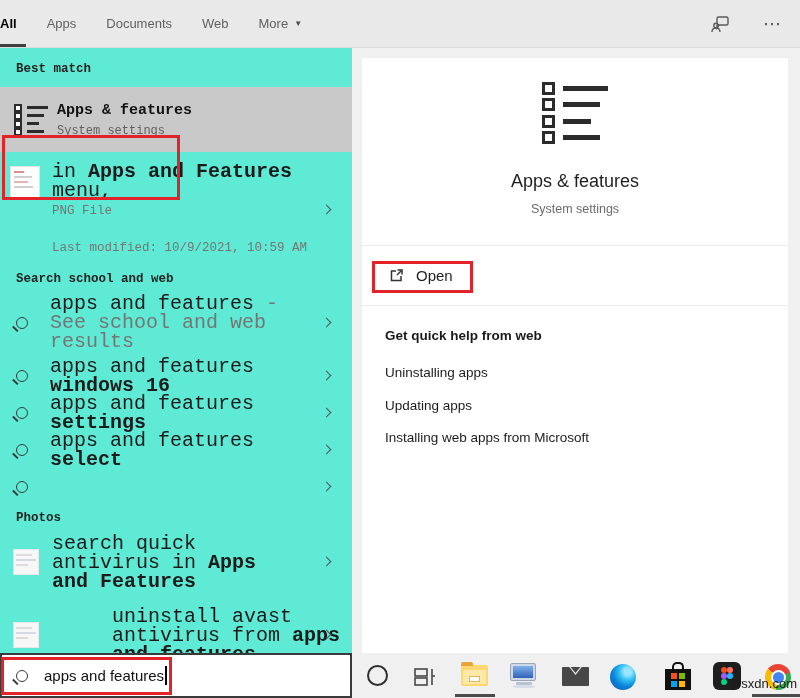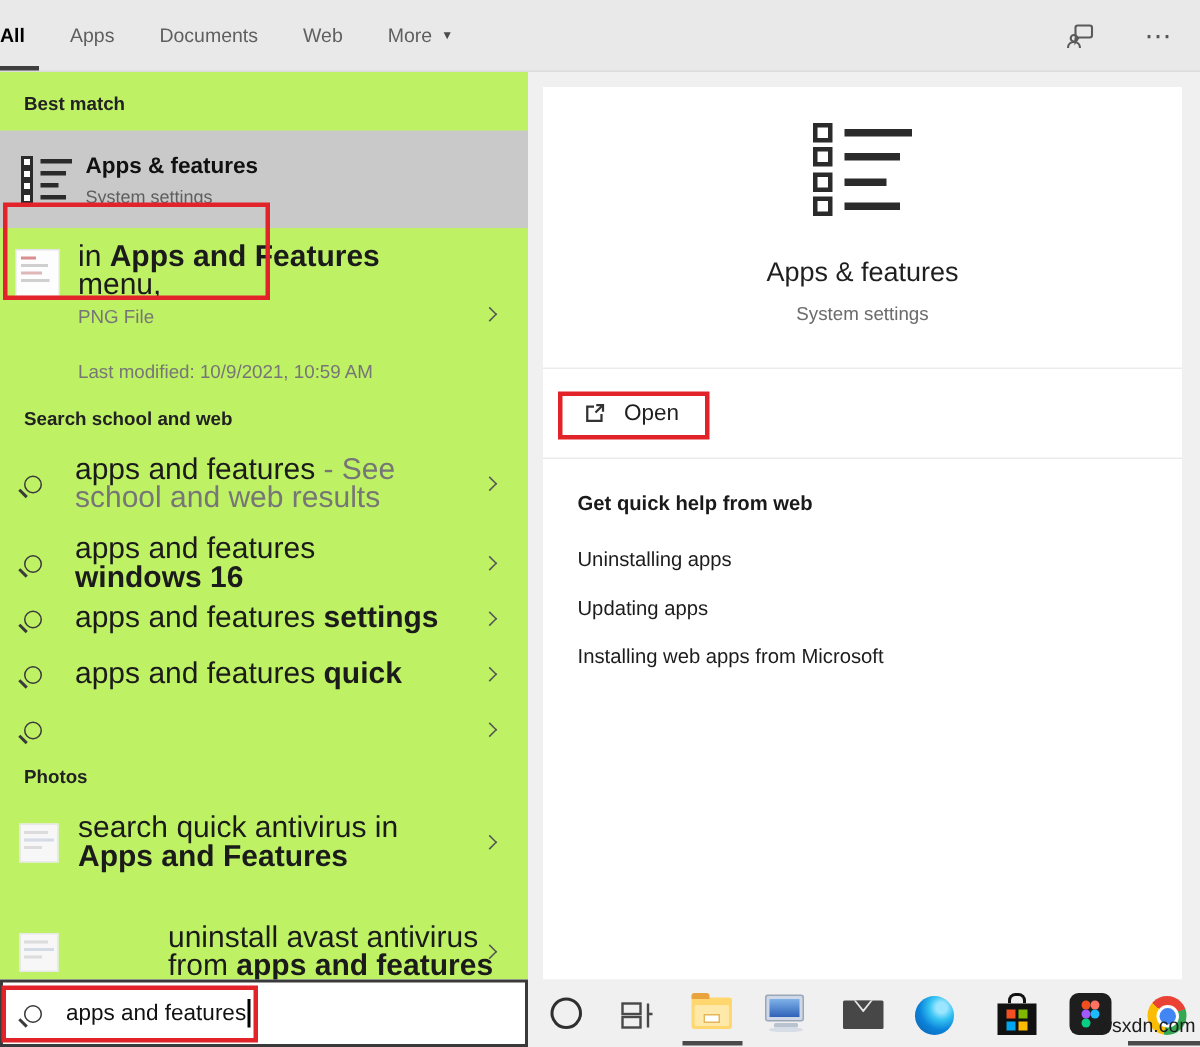--- a/index.html
+++ b/index.html
@@ -11,21 +11,21 @@
   .topbar { position:absolute; left:0; top:0; width:800px; height:48px; background:#e9e9e9; border-bottom:1px solid #dcdcdc; display:flex; align-items:center; }
   .tabs { display:flex; align-items:center; height:100%; gap:30px; }
   .tab { font-size:13px; color:#5f5f5f; height:100%; display:flex; align-items:center; position:relative; cursor:default; }
   .tab.active { color:#000; font-weight:bold; }
   .tab.active::after { content:""; position:absolute; left:50%; transform:translateX(-50%); bottom:0; width:36px; height:3px; background:#3f3f3f; }
   .tab .dd { font-size:8px; color:#4a4a4a; margin-left:6px; }
   .topbar-right { position:absolute; right:18px; top:0; height:48px; display:flex; align-items:center; gap:32px; }
   .ellipsis { font-size:18px; color:#555; letter-spacing:1px; }
 
   
-  .left-panel { position:absolute; left:0; top:48px; width:352px; height:605px; background:#bef264; }
+  .left-panel { position:absolute; left:0; top:48px; width:352px; height:605px; background:#5eead4;font-family:Liberation Mono, monospace; }
   .section-h { position:absolute; left:16px; font-size:12.5px; font-weight:bold; color:#222; }
   .row { position:absolute; left:0; width:352px; display:flex; align-items:center; }
   .row-text { font-size:20px; color:#1b1b1b; line-height:19px; }
   .row-text b { font-weight:600; }
   .gray { color:#767676; }
   .chev { width:7px; height:7px; border-right:1.6px solid #555; border-top:1.6px solid #555; transform:rotate(45deg); position:absolute; right:22px; top:50%; margin-top:-4px; }
 
   
   .best-row { top:39px; height:65px; background:#c9c9c9; }
   .bm-title { font-size:15px; font-weight:600; color:#111; }
@@ -225,21 +225,21 @@
       <div class="row-text sug-text"><span>apps and features </span><b>windows 16</b></div>
       <span class="chev"></span>
     </div>
     <div class="row r-web3">
       <span class="mag"></span>
       <div class="row-text sug-text"><span>apps and features </span><b>settings</b></div>
       <span class="chev"></span>
     </div>
     <div class="row r-web4">
       <span class="mag"></span>
-      <div class="row-text sug-text"><span>apps and features </span><b>quick</b></div>
+      <div class="row-text sug-text"><span>apps and features </span><b>select</b></div>
       <span class="chev"></span>
     </div>
     <div class="row r-web5">
       <span class="mag"></span>
       <span class="chev"></span>
     </div>
 
     <div class="section-h" style="top:463px;">Photos</div>
 
     <div class="row r-ph1">

